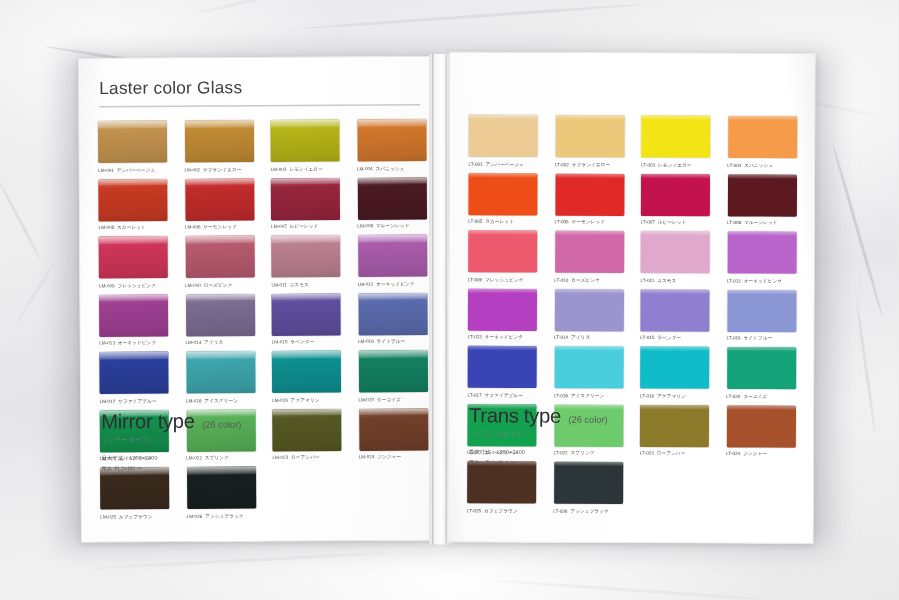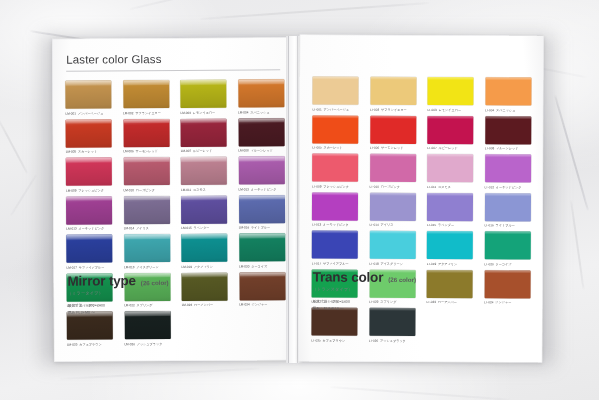--- a/index.html
+++ b/index.html
@@ -93,21 +93,21 @@
     background:linear-gradient(180deg,rgba(255,255,255,.40),rgba(255,255,255,0));
   }
   .cap{
     margin-top:2.5px;font-size:3.1px;color:#4a4a4c;white-space:nowrap;
     letter-spacing:.05px;line-height:5px;
   }
   .cap .code{letter-spacing:0;}
 
   
   .typeblk{position:absolute;left:14px;width:120px;}
-  .t-row{display:flex;align-items:baseline;gap:5px;font-weight:bold;}
+  .t-row{display:flex;align-items:baseline;gap:5px;}
   .t-name{font-size:13.5px;color:#2f2f31;letter-spacing:-.2px;}
   .t-count{font-size:6.2px;color:#5a5a5c;}
   .t-jp{font-size:4.2px;color:#7b7b7e;margin-top:2px;letter-spacing:.2px;}
   .t-spec{margin-top:7px;font-size:3.6px;color:#59595b;line-height:6.5px;letter-spacing:.1px;}
 </style>
 </head>
 <body>
 
 <div id="stage">
 
@@ -363,21 +363,21 @@
           <div class="cap"><span class="code">LT-025</span>&nbsp; カフェブラウン</div>
         </div>
         <div class="cell" style="left: 57.5px; top: 231px;">
           <div class="sw trans" style="background: rgb(44, 54, 57);"></div>
           <div class="cap"><span class="code">LT-026</span>&nbsp; アッシュブラック</div>
         </div>
       </div>
 
     <div class="typeblk" style="top:235px;">
       <div class="t-row">
-        <span class="t-name">Trans color</span>
+        <span class="t-name">Trans type</span>
         <span class="t-count">(26 color)</span>
       </div>
       <div class="t-jp">（トランスタイプ）</div>
       <div class="t-spec">
         <div>最大寸法：1200×2400</div>
         <div>厚み：FL3+FL3 〜</div>
       </div>
     </div>
   </div>
 

